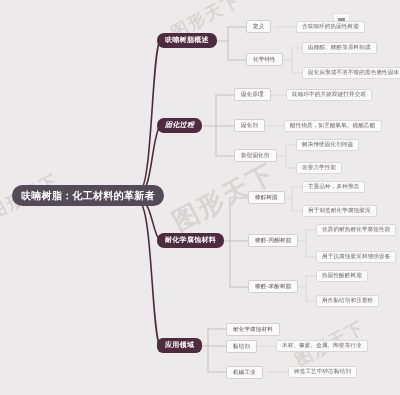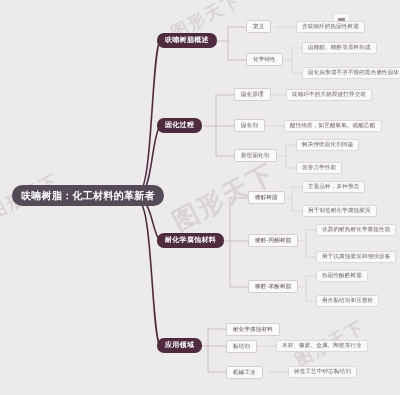--- a/index.html
+++ b/index.html
@@ -195,40 +195,40 @@
 
   <div class="node root" style="left:12px; top:185px;">呋喃树脂：化工材料的革新者</div>
 
   <div class="node lvl1" style="left:157px; top:33px;">呋喃树脂概述</div>
   <div class="node lvl2" style="left:246px; top:20px;">定义</div>
   <div class="node lvl3" style="left:296px; top:21px;">含呋喃环的热固性树脂</div>
   <div class="node lvl2" style="left:246px; top:53px;">化学特性</div>
   <div class="node lvl3" style="left:302px; top:42px;">由糠醇、糠醛等原料制成</div>
   <div class="node lvl3" style="left:302px; top:67px;">固化后形成不溶不熔的黑色脆性固体</div>
 
-  <div class="node lvl1" style="left:157px; top:118px;">固化过程</div>
+  <div class="node lvl1" style="left:157px; top:118px;font-style:italic;">固化过程</div>
   <div class="node lvl2" style="left:234px; top:88px;">固化原理</div>
   <div class="node lvl3" style="left:286px; top:89px;">呋喃环中的共轭双键打开交联</div>
   <div class="node lvl2" style="left:234px; top:119px;">固化剂</div>
   <div class="node lvl3" style="left:284px; top:120px;">酸性物质，如王酸氯氧、硫酸乙酯</div>
   <div class="node lvl2" style="left:234px; top:149px;">新型固化剂</div>
   <div class="node lvl3" style="left:296px; top:139px;">解决传统固化剂问题</div>
   <div class="node lvl3" style="left:296px; top:162px;">改善力学性能</div>
 
   <div class="node lvl1" style="left:157px; top:233px;">耐化学腐蚀材料</div>
   <div class="node lvl2" style="left:248px; top:191px;">糠醇树脂</div>
   <div class="node lvl3" style="left:302px; top:181px;">主要品种，多种形态</div>
   <div class="node lvl3" style="left:302px; top:205px;">用于制造耐化学腐蚀胶泥</div>
   <div class="node lvl2" style="left:248px; top:234px;">糠醛-丙酮树脂</div>
   <div class="node lvl3" style="left:316px; top:224px;">优异的耐热耐化学腐蚀性能</div>
   <div class="node lvl3" style="left:316px; top:251px;">用于抗腐蚀胶泥和增强设备</div>
   <div class="node lvl2" style="left:248px; top:280px;">糠醛-苯酚树脂</div>
   <div class="node lvl3" style="left:316px; top:270px;">热固性酚醛树脂</div>
   <div class="node lvl3" style="left:316px; top:295px;">用作黏结剂和压塑粉</div>
 
-  <div class="node lvl1" style="left:157px; top:338px;">应用领域</div>
+  <div class="node lvl1" style="left:157px; top:338px;border-radius:6px;">应用领域</div>
   <div class="node lvl2" style="left:226px; top:323px;">耐化学腐蚀材料</div>
   <div class="node lvl2" style="left:226px; top:340px;">黏结剂</div>
   <div class="node lvl3" style="left:276px; top:340px;">木材、橡胶、金属、陶瓷等行业</div>
   <div class="node lvl2" style="left:226px; top:366px;">机械工业</div>
   <div class="node lvl3" style="left:288px; top:366px;">铸造工艺中砂芯黏结剂</div>
 
 </div>
 
 </body></html>

